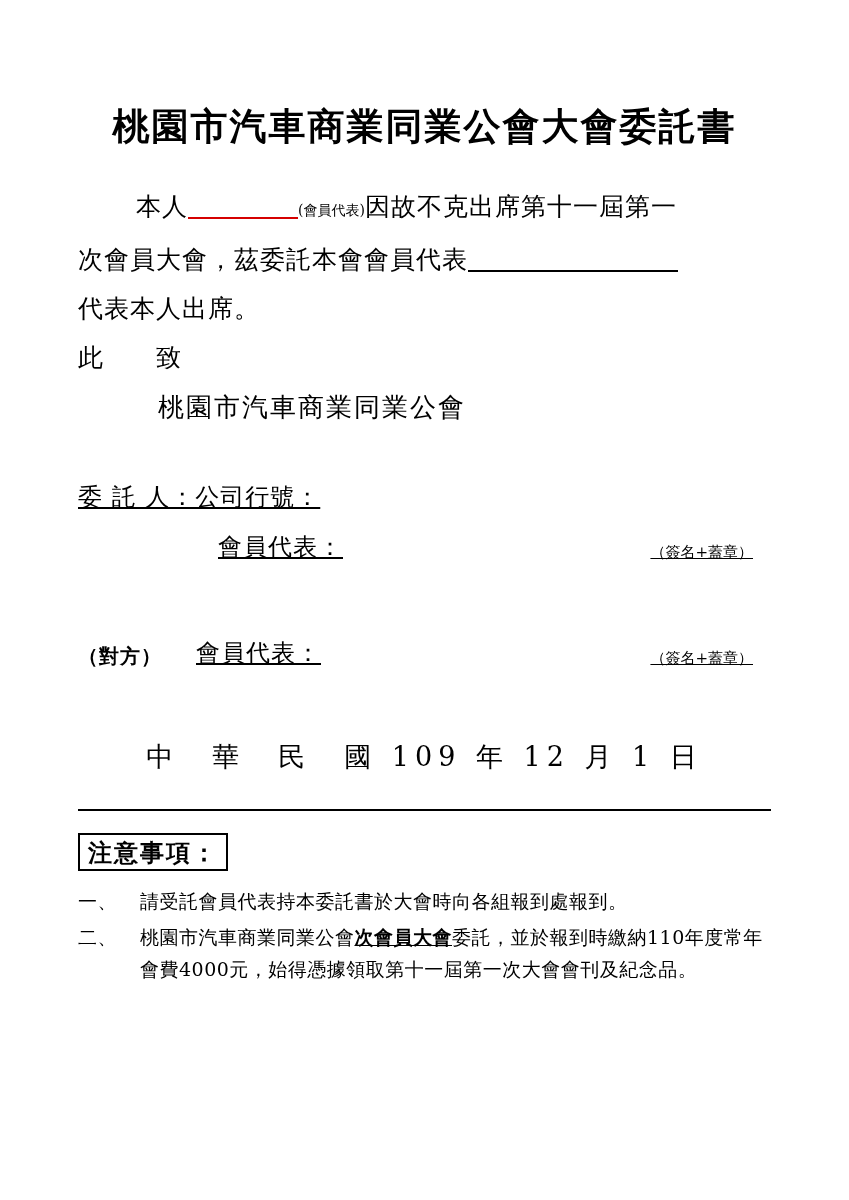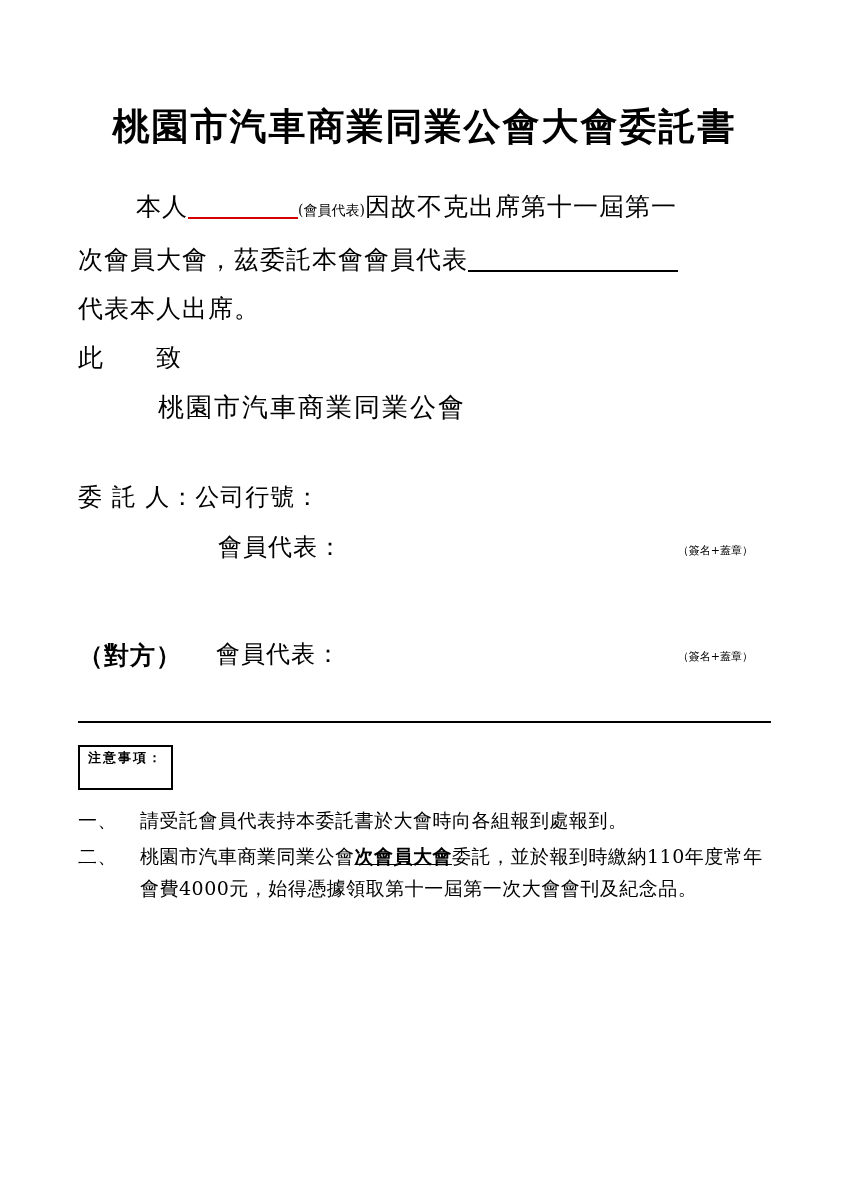--- a/index.html
+++ b/index.html
@@ -72,57 +72,59 @@
     font-size: 24px;
     letter-spacing: 1px;
   }
   .sig-row {
     position: relative;
     height: 50px;
     white-space: nowrap;
   }
   .sig-row .label {
     display: inline-block;
+    text-decoration: underline;
   }
   .sig-indent {
     display: inline-block;
     width: 140px;
   }
   .seal-note {
     position: absolute;
     right: 18px;
     top: 12px;
-    font-size: 11px;
+    font-size: 15px;
     letter-spacing: 0;
+    text-decoration: underline;
   }
   .counterparty {
-    font-size: 25px;
+    font-size: 20px;
     font-weight: bold;
     letter-spacing: 1px;
     position: relative;
     top: 2px;
   }
   .date-line {
     margin-top: 52px;
     text-align: center;
     font-size: 27px;
     letter-spacing: 6px;
     white-space: nowrap;
   }
   .hr {
     margin-top: 34px;
     border: none;
     border-top: 2px solid #000;
   }
   .notice-box {
     display: inline-block;
     margin-top: 14px;
-    padding: 2px 8px 21px 8px;
+    padding: 2px 8px 0 8px;
     border: 2px solid #000;
-    font-size: 13px;
+    font-size: 24px;
     font-weight: bold;
     letter-spacing: 2px;
   }
   .notes {
     margin-top: 14px;
     font-size: 19px;
     line-height: 32px;
     letter-spacing: 0.5px;
   }
   .note-item {
@@ -175,20 +177,21 @@
     </div>
 
     <div style="height:56px"></div>
 
     <div class="sig-row">
       <span class="counterparty">（對方）</span><span style="display:inline-block;width:34px"></span><span class="label">會員代表：</span>
       <span class="seal-note">（簽名+蓋章）</span>
     </div>
   </div>
 
+  <div class="date-line">中　華　民　國 109 年 12 月 1 日</div>
 
   <hr class="hr">
 
   <div class="notice-box">注意事項：</div>
 
   <div class="notes">
     <div class="note-item">
       <div class="note-num">一、</div>
       <div class="note-text">請受託會員代表持本委託書於大會時向各組報到處報到。</div>
     </div>

